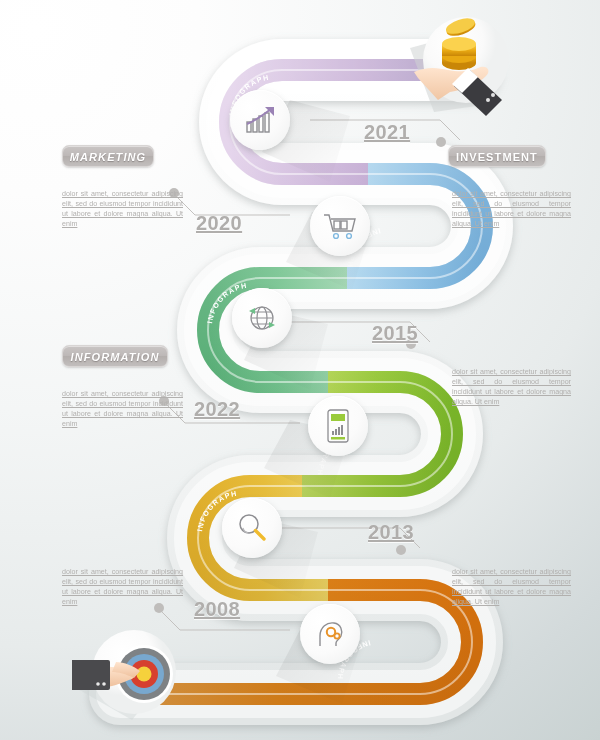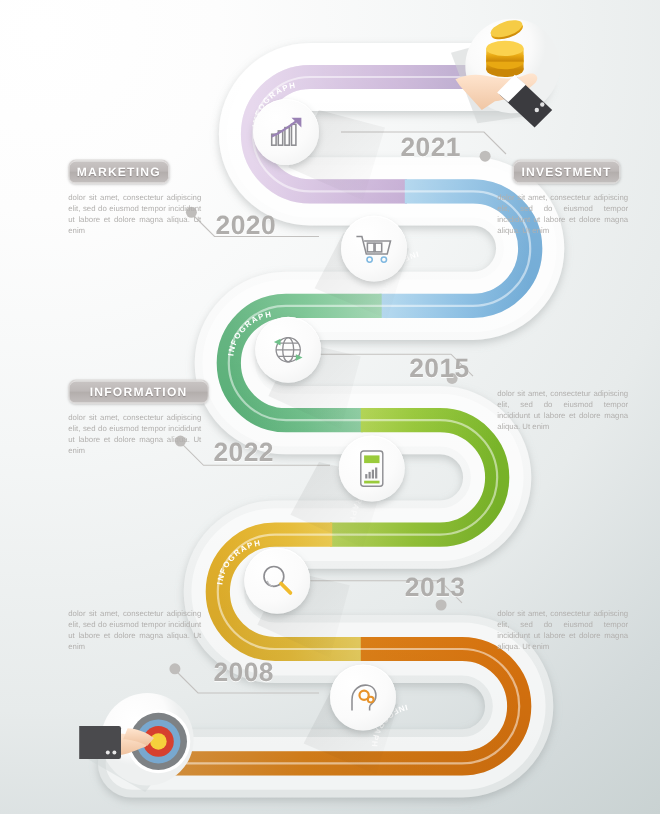--- a/index.html
+++ b/index.html
@@ -28,40 +28,42 @@
     border-radius:7px;
     background:linear-gradient(180deg,#c9c5c4 0%, #bdb8b7 48%, #b3aeac 52%, #c2bebd 100%);
     border:1px solid #d8d5d4;
     color:#ffffff;
     font-size:11px; font-weight:bold; letter-spacing:1.1px;
     text-align:center;
     box-shadow:0 1px 2px rgba(120,120,120,.30), inset 0 1px 0 rgba(255,255,255,.45);
     text-shadow:0 1px 1px rgba(90,85,85,.45);
     white-space:nowrap;
   }
-  .badge.left  { width:92px;  margin-left:10px; }
+  .badge.left  { width:92px;  margin-left:10px;font-style:italic; }
   .badge.right { width:98px;  margin-left:12px; }
-  .block.r .badge.right { margin-left:26px; }
+  .block.r .badge.right { margin-left:8px; }
   .bodytext {
-    margin-top:8px;
+    margin-top:22px;
     font-size:7.1px; line-height:10.1px;
     color:#b2b0ae;
     text-align:justify;
     padding:0 4px;
+    text-decoration:underline;
   }
   .block.l .bodytext { padding-left:10px; padding-right:4px;}
   .block.r .bodytext { padding-left:12px; }
 
   
   .year {
     position:absolute;
-    font-size:24px; font-weight:bold;
+    font-size:20px; font-weight:bold;
     color:#b0aeac;
     letter-spacing:.4px;
     text-shadow:0 1px 0 rgba(255,255,255,.8);
+    text-decoration:underline;
   }
 
   
   .infoword { font-size:7.2px; font-weight:bold; letter-spacing:1.3px; fill:#ffffff; }
 
   
   .iconbubble { position:absolute; width:60px; height:60px; }
   .iconbubble .disk {
     position:absolute; inset:0;
     border-radius:50%;
@@ -378,21 +380,21 @@
     <div class="glyph">
       <svg width="32" height="32" viewBox="0 0 32 32">
         <path d="M6,28 L6,18 C6,9 13,4 20,5 C27,6 29,13 27,18 C25,22 22,22 22,25 L22,28" fill="none" stroke="#8e8e92" stroke-width="1.4"></path>
         <circle cx="17" cy="14" r="4.2" fill="none" stroke="#e8932a" stroke-width="2"></circle>
         <circle cx="23" cy="18" r="2.6" fill="none" stroke="#e8932a" stroke-width="1.8"></circle>
       </svg>
     </div>
   </div>
 
   <div class="year" style="left:364px; top:121px;">2021</div>
-  <div class="year" style="left:196px; top:192px;">2020</div>
+  <div class="year" style="left:196px; top:212px;">2020</div>
   <div class="year" style="left:372px; top:322px;">2015</div>
   <div class="year" style="left:194px; top:398px;">2022</div>
   <div class="year" style="left:368px; top:521px;">2013</div>
   <div class="year" style="left:194px; top:598px;">2008</div>
 
   <div class="block r" style="left:440px; top:145px;">
     <span class="badge right">INVESTMENT</span>
     <div class="bodytext">dolor sit amet, consectetur adipiscing elit, sed do eiusmod tempor incididunt ut labore et dolore magna aliqua. Ut enim</div>
   </div>
 
@@ -403,21 +405,21 @@
   <div class="block r" style="left:440px; top:545px;">
     <div class="bodytext">dolor sit amet, consectetur adipiscing elit, sed do eiusmod tempor incididunt ut labore et dolore magna aliqua. Ut enim</div>
   </div>
 
   <div class="block l" style="left:52px; top:145px;">
     <span class="badge left">MARKETING</span>
     <div class="bodytext">dolor sit amet, consectetur adipiscing elit, sed do eiusmod tempor incididunt ut labore et dolore magna aliqua. Ut enim</div>
   </div>
 
   <div class="block l" style="left:52px; top:345px;">
-    <span class="badge left" style="width:128px;">INFORMATION</span>
+    <span class="badge left" style="width:106px;">INFORMATION</span>
     <div class="bodytext">dolor sit amet, consectetur adipiscing elit, sed do eiusmod tempor incididunt ut labore et dolore magna aliqua. Ut enim</div>
   </div>
 
   <div class="block l" style="left:52px; top:545px;">
     <div class="bodytext">dolor sit amet, consectetur adipiscing elit, sed do eiusmod tempor incididunt ut labore et dolore magna aliqua. Ut enim</div>
   </div>
 
 </div>
 
 </body></html>

